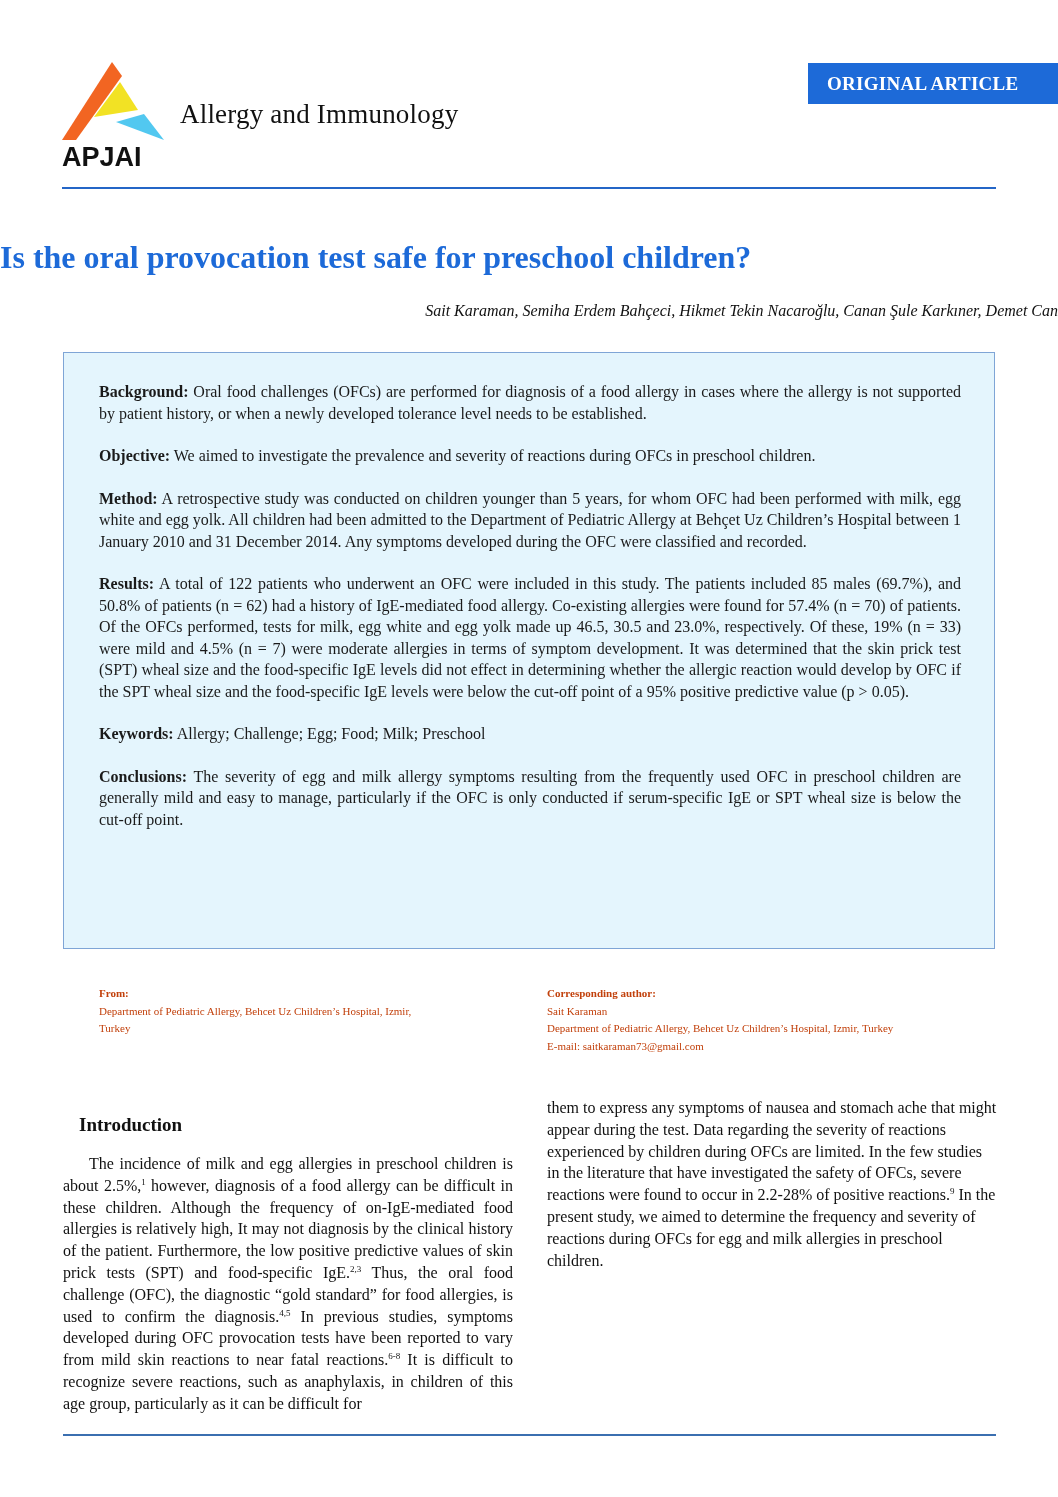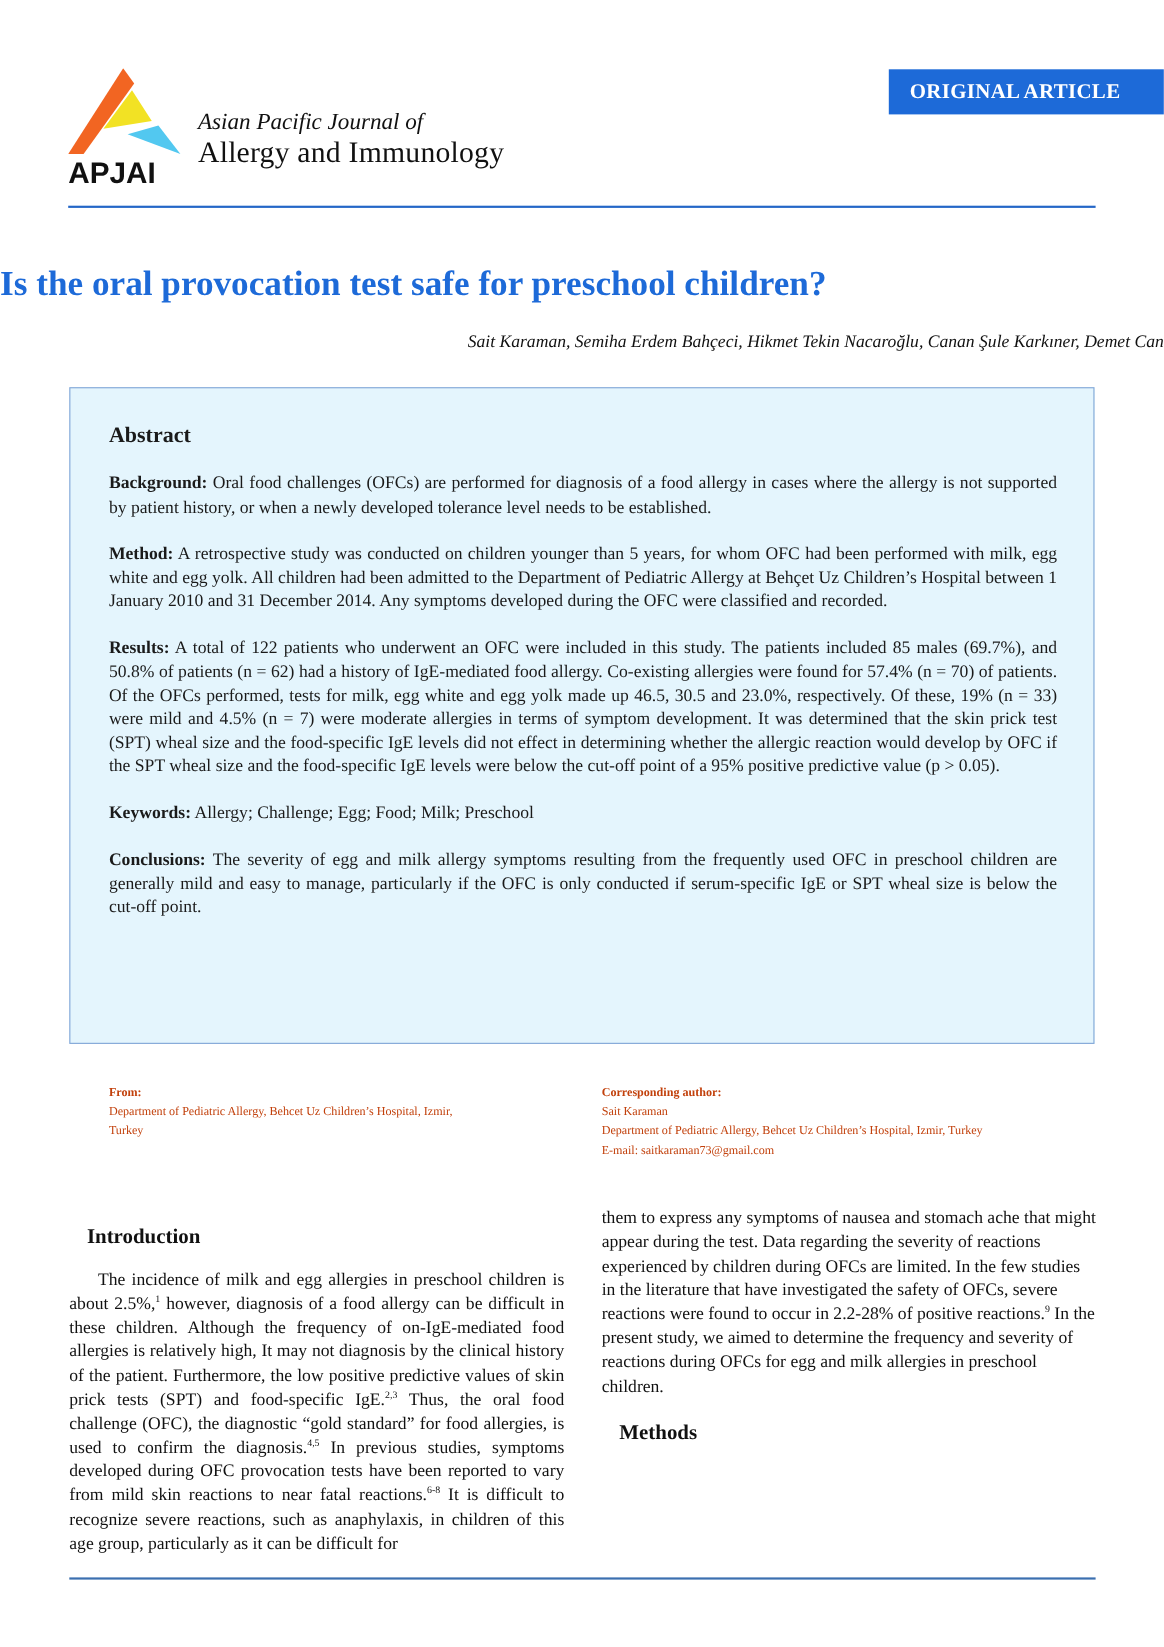--- a/index.html
+++ b/index.html
@@ -50,34 +50,33 @@
 <div class="logo">
   <svg width="104" height="82" viewBox="0 0 104 82">
     <polygon points="0,78 50,0 60,14 14,78" fill="#f26522"></polygon>
     <polygon points="32,55 58,20 76,48" fill="#f2e224"></polygon>
     <polygon points="54,60 82,52 102,78" fill="#52c8f0"></polygon>
   </svg>
   <div class="logo-text">APJAI</div>
 </div>
 
 <div class="journal">
-  <div class="journal-line1">Asian Pacific Journal of</div>
   <div class="journal-line2">Allergy and Immunology</div>
 </div>
 
 <div class="badge">ORIGINAL ARTICLE</div>
 <div class="header-rule"></div>
 
 <div class="title">Is the oral provocation test safe for preschool children?</div>
 <div class="authors">Sait Karaman, Semiha Erdem Bahçeci, Hikmet Tekin Nacaroğlu, Canan Şule Karkıner, Demet Can</div>
 
 <div class="abstract-box">
   <div class="abstract-inner">
-    <div class="abstract-heading">Abstract</div>
     <p class="abs-para"><b>Background:</b><span> Oral food challenges (OFCs) are performed for diagnosis of a food allergy in cases where the allergy is not supported by patient history, or when a newly developed tolerance level needs to be established.</span></p>
+    <p class="abs-para"><b>Objective:</b><span> We aimed to investigate the prevalence and severity of reactions during OFCs in preschool children.</span></p>
     <p class="abs-para"><b>Method:</b><span> A retrospective study was conducted on children younger than 5 years, for whom OFC had been performed with milk, egg white and egg yolk. All children had been admitted to the Department of Pediatric Allergy at Behçet Uz Children’s Hospital between 1 January 2010 and 31 December 2014. Any symptoms developed during the OFC were classified and recorded.</span></p>
     <p class="abs-para"><b>Results:</b><span> A total of 122 patients who underwent an OFC were included in this study. The patients included 85 males (69.7%), and 50.8% of patients (n = 62) had a history of IgE-mediated food allergy. Co-existing allergies were found for 57.4% (n = 70) of patients. Of the OFCs performed, tests for milk, egg white and egg yolk made up 46.5, 30.5 and 23.0%, respectively. Of these, 19% (n = 33) were mild and 4.5% (n = 7) were moderate allergies in terms of symptom development. It was determined that the skin prick test (SPT) wheal size and the food-specific IgE levels did not effect in determining whether the allergic reaction would develop by OFC if the SPT wheal size and the food-specific IgE levels were below the cut-off point of a 95% positive predictive value (p &gt; 0.05).</span></p>
     <p class="abs-para"><b>Keywords:</b><span> Allergy; Challenge; Egg; Food; Milk; Preschool</span></p>
     <p class="abs-para"><b>Conclusions:</b><span> The severity of egg and milk allergy symptoms resulting from the frequently used OFC in preschool children are generally mild and easy to manage, particularly if the OFC is only conducted if serum-specific IgE or SPT wheal size is below the cut-off point.</span></p>
   </div>
 </div>
 
 <div class="affil" style="left:99px; width:340px;">
   <b>From:</b><br>
   <span>Department of Pediatric Allergy, Behcet Uz Children’s Hospital, Izmir, Turkey</span>
@@ -89,16 +88,15 @@
   <span>E-mail: saitkaraman73@gmail.com</span>
 </div>
 
 <div class="col" style="left:63px;">
   <h2>Introduction</h2>
   <p><span>The incidence of milk and egg allergies in preschool children is about 2.5%,</span><sup>1</sup><span> however, diagnosis of a food allergy can be difficult in these children. Although the frequency of on-IgE-mediated food allergies is relatively high, It may not diagnosis by the clinical history of the patient. Furthermore, the low positive predictive values of skin prick tests (SPT) and food-specific IgE.</span><sup>2,3</sup><span> Thus, the oral food challenge (OFC), the diagnostic “gold standard” for food allergies, is used to confirm the diagnosis.</span><sup>4,5</sup><span> In previous studies, symptoms developed during OFC provocation tests have been reported to vary from mild skin reactions to near fatal reactions.</span><sup>6-8</sup><span> It is difficult to recognize severe reactions, such as anaphylaxis, in children of this age group, particularly as it can be difficult for</span></p>
 </div>
 
 <div class="col" style="left:547px; top:1097px;">
   <p class="noindent" style="text-align:left;"><span>them to express any symptoms of nausea and stomach ache that might appear during the test. Data regarding the severity of reactions experienced by children during OFCs are limited. In the few studies in the literature that have investigated the safety of OFCs, severe reactions were found to occur in 2.2-28% of positive reactions.</span><sup>9</sup><span> In the present study, we aimed to determine the frequency and severity of reactions during OFCs for egg and milk allergies in preschool children.</span></p>
-  <h2 class="spaced">Methods</h2>
 </div>
 
 <div class="footer-rule"></div>
 
 </body></html>

